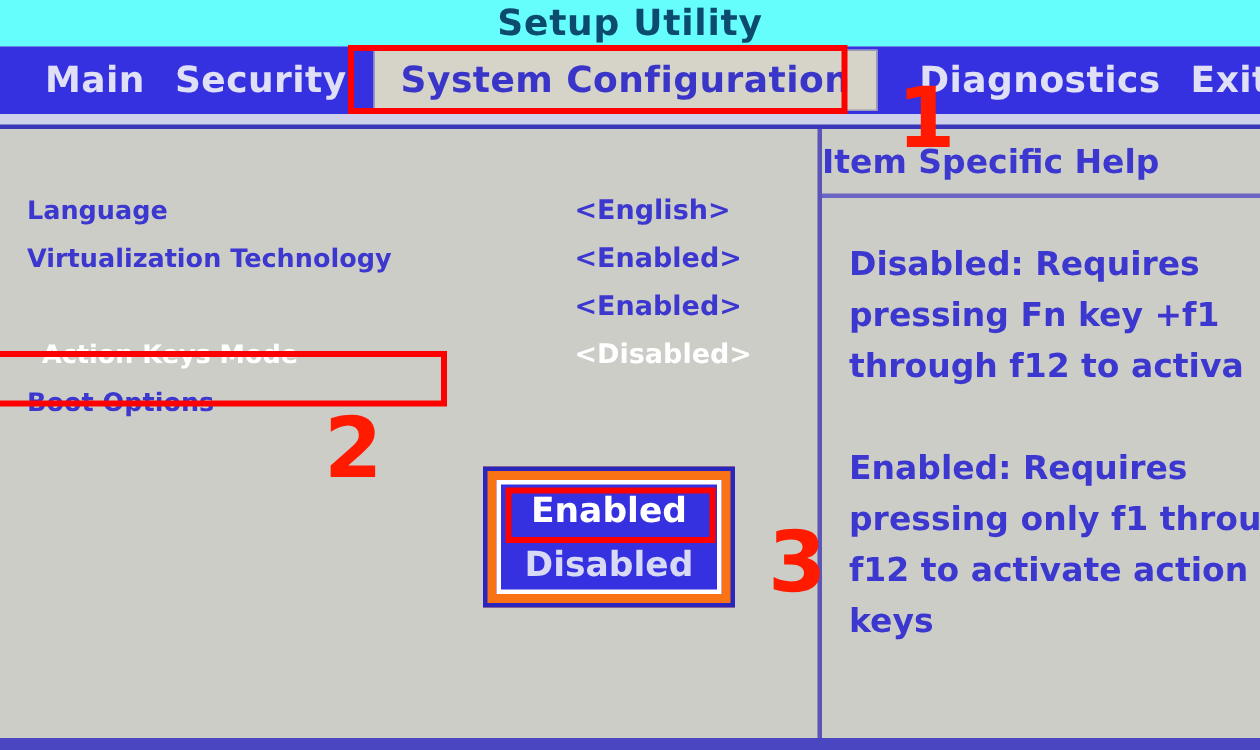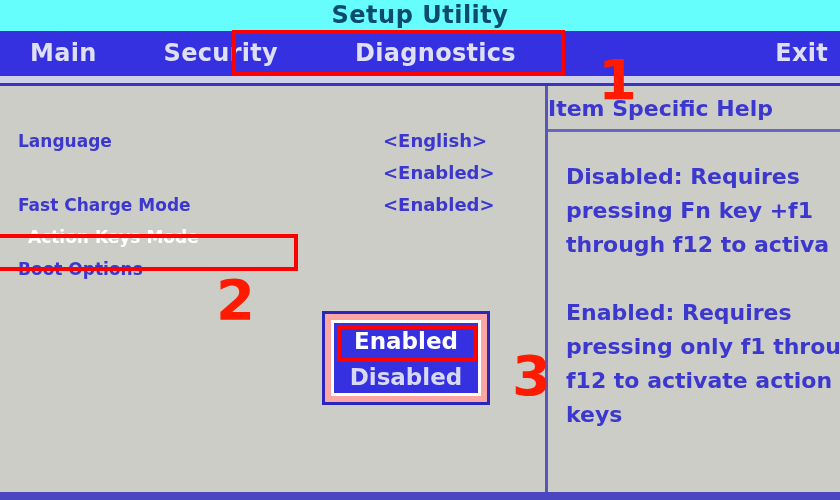--- a/index.html
+++ b/index.html
@@ -42,21 +42,20 @@
     left: 0; top: 31px;
     width: 840px; height: 45px;
     background: #3531e0;
   }
   .menu-items {
     position: absolute;
     left: 0; top: 31px;
     width: 840px; height: 45px;
     display: flex;
     align-items: center;
-    gap: 47px;
   }
   .menu-item {
     font-size: 24px;
     font-weight: bold;
     color: #dfe0f5;
     letter-spacing: .3px;
     white-space: nowrap;
     line-height: 45px;
     height: 45px;
     padding: 0 10px;
@@ -141,21 +140,21 @@
     color: #ffffff;
   }
   .setting-row.selected .setting-label { left: 28px; }
   .setting-row.selected .setting-value { left: 383px; }
 
   
   .dropdown {
     position: absolute;
     left: 322px; top: 311px;
     width: 168px; height: 94px;
-    background: #fca5a5;
+    background: #f97316;
     border: 3px solid #2a26bd;
     box-sizing: border-box;
   }
   .dropdown-inner {
     position: absolute;
     left: 6px; top: 6px;
     right: 6px; bottom: 6px;
     border: 3px solid #ffffff;
     box-sizing: border-box;
     background: #3531e0;
@@ -228,48 +227,50 @@
 
 <div id="screen">
 
   <div class="title-strip"></div>
   <div class="title-text">Setup Utility</div>
 
   <div class="menubar"></div>
   <div class="menu-items">
     <div class="menu-item first">Main</div>
     <div class="menu-item">Security</div>
+    <div class="menu-item active">System Configuration</div>
     <div class="menu-item spaced">Diagnostics</div>
     <div class="menu-item exit">Exit</div>
   </div>
 
   <div class="subbar-light"></div>
   <div class="subbar-dark"></div>
 
   <div class="body-area"></div>
   <div class="v-divider"></div>
 
   <div class="settings">
 
     <div class="setting-row">
       <span class="setting-label">Language</span>
       <span class="setting-value">&lt;English&gt;</span>
     </div>
 
     <div class="setting-row">
+      <span class="setting-label">Virtualization Technology</span>
       <span class="setting-value">&lt;Enabled&gt;</span>
     </div>
 
     <div class="setting-row">
-      <span class="setting-label">Fast Charge Mode</span>
       <span class="setting-value">&lt;Enabled&gt;</span>
     </div>
 
     <div class="setting-row selected">
       <span class="setting-label">Action Keys Mode</span>
+      <span class="setting-value">&lt;Disabled&gt;</span>
     </div>
 
     <div class="setting-row">
       <span class="setting-label">Boot Options</span>
     </div>
 
   </div>
 
   <div class="dropdown">
     <div class="dropdown-inner">

